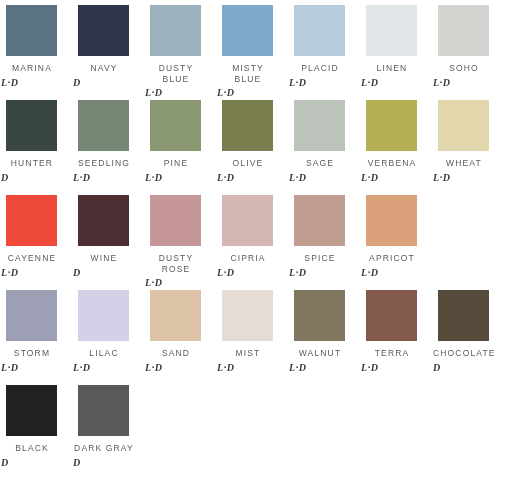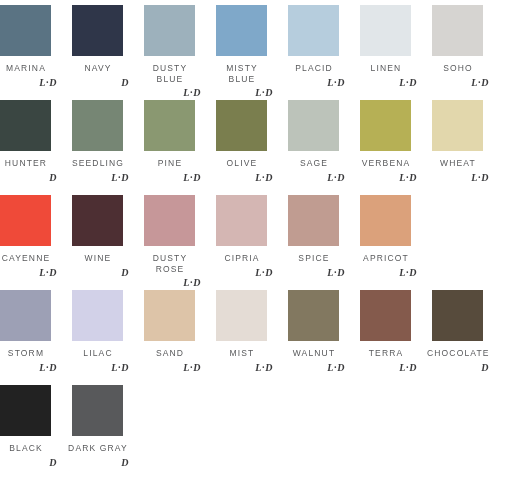--- a/index.html
+++ b/index.html
@@ -21,20 +21,21 @@
   }
   .swatch-row {
     display: flex;
     flex-direction: row;
     align-items: flex-start;
     height: 95px;
   }
   .swatch-cell {
     width: 72px;
     box-sizing: border-box;
+    padding-left: 6px;
     display: flex;
     flex-direction: column;
     align-items: flex-start;
   }
   .swatch-chip {
     width: 51px;
     height: 51px;
     margin-top: 5px;
     display: block;
   }
@@ -53,21 +54,21 @@
   }
   .swatch-mod {
     margin-top: 4px;
     font-family: "Liberation Serif", serif;
     font-style: italic;
     font-weight: bold;
     font-size: 10px;
     letter-spacing: 0.6px;
     color: #3a3a3c;
     line-height: 10px;
-    text-align: right;
+    text-align: left;
     width: 62px;
     margin-left: -5px;
   }
 </style>
 </head>
 <body>
 
 <div id="palette-grid">
     <div class="swatch-row">
       <div class="swatch-cell">

